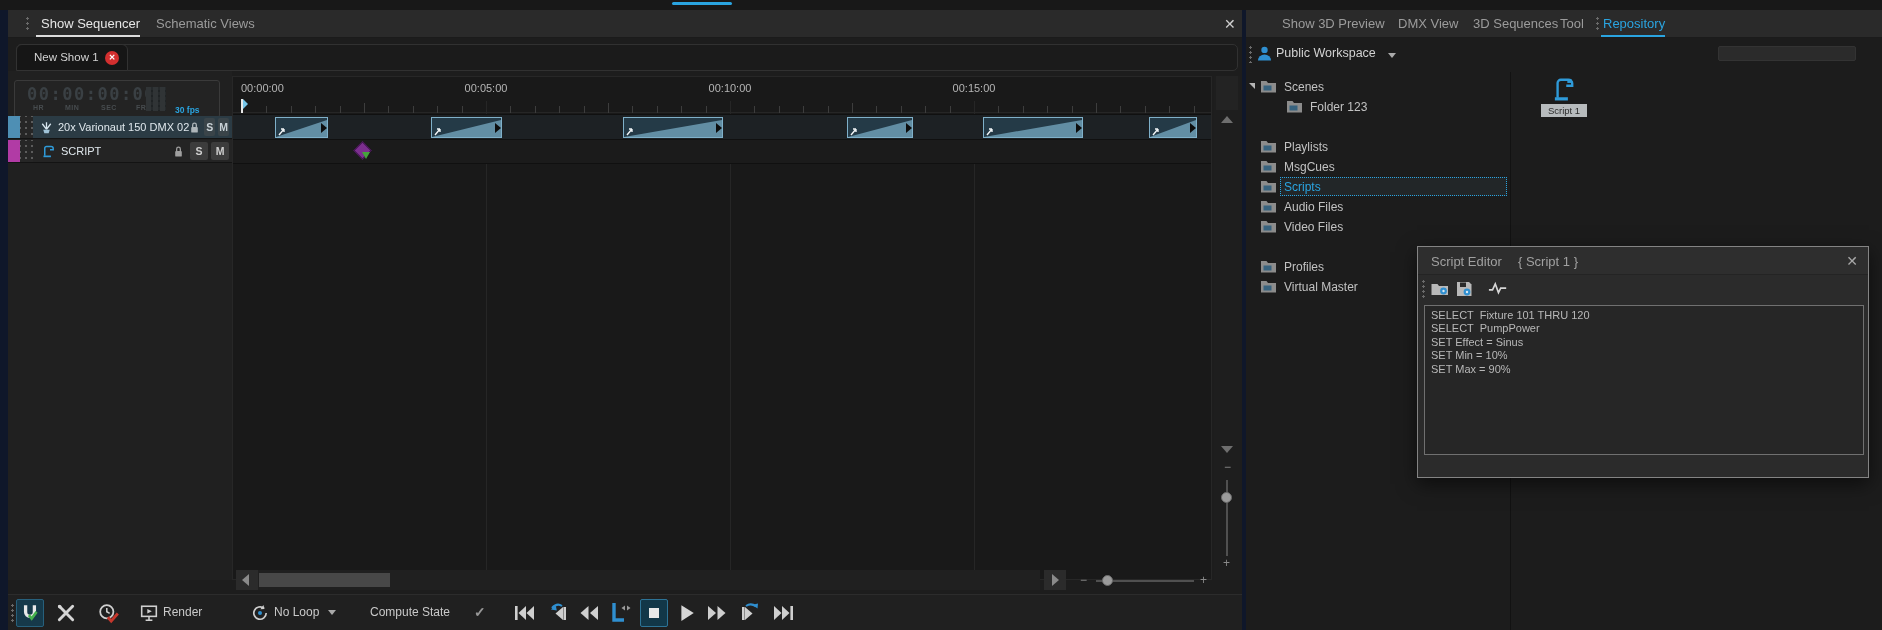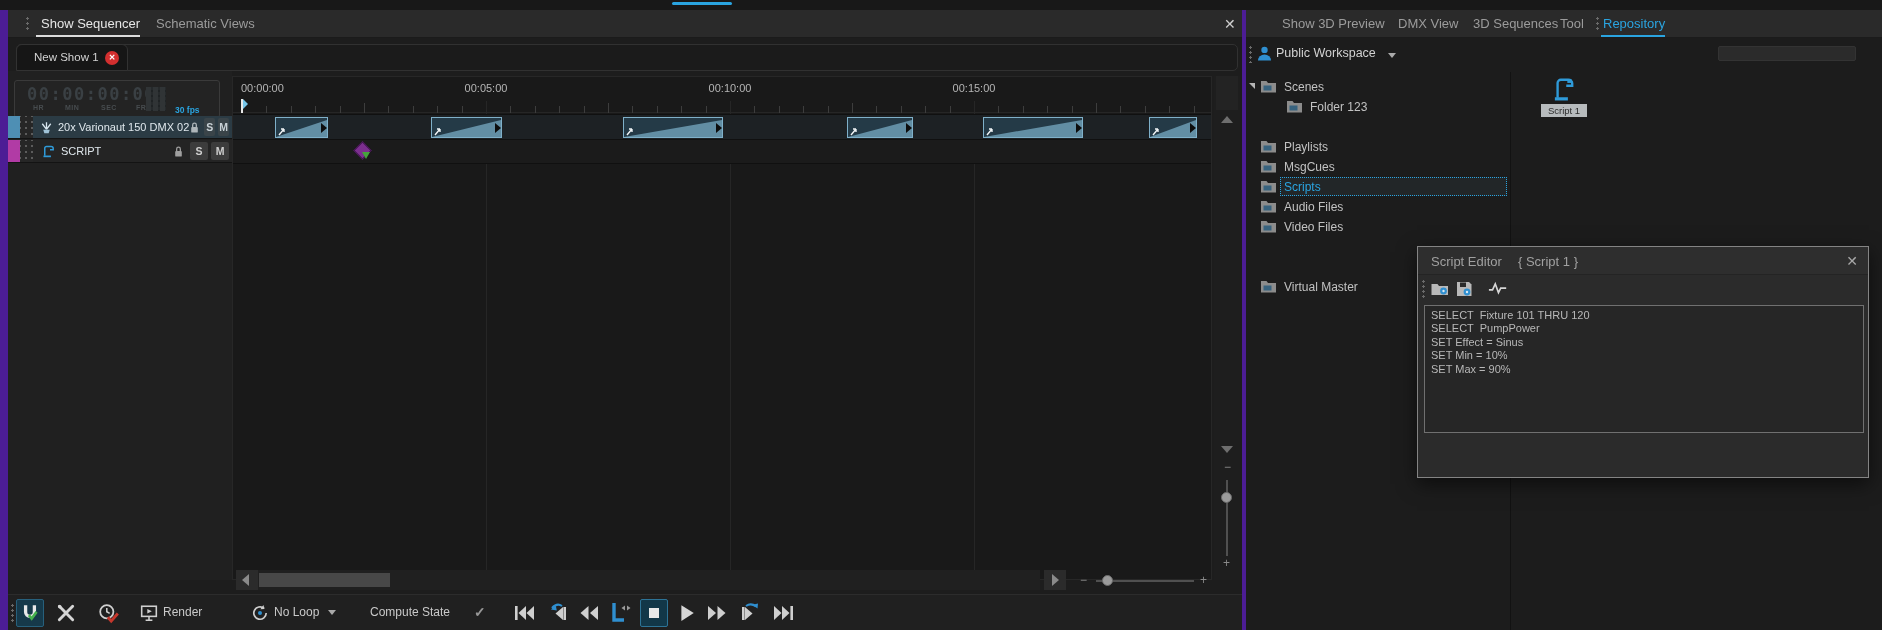--- a/index.html
+++ b/index.html
@@ -1,17 +1,17 @@
 <!DOCTYPE html>
 <html><head>
 <meta charset="utf-8">
 <style>
   * { margin:0; padding:0; box-sizing:border-box; }
   html,body { background:#0d0d0d; }
-  .app { position:relative; width:1882px; height:630px; background:#4c1d95; overflow:hidden;
+  .app { position:relative; width:1882px; height:630px; background:#0f172a; overflow:hidden;
          font-family:"Liberation Sans",sans-serif; color:#cfcfcf; }
   .abs { position:absolute; }
 
   
   .top-strip { left:0; top:0; width:1882px; height:10px; background:#181818; }
   .top-accent { top:2px; height:3px; border-radius:2px; }
 
   
   .tabbar { height:28px; background:#2a2a2a; border-bottom:1px solid #1b1b1b; }
   .tabbar-left { left:8px; top:10px; width:1234px; }
@@ -132,21 +132,21 @@
 
   
   .editor { left:1417px; top:246px; width:452px; height:232px; background:#2b2b2b; border:1px solid #848484;
             box-shadow:0 6px 18px rgba(0,0,0,.55); z-index:5; }
   .editor-titlebar { position:absolute; left:0; top:0; width:100%; height:28px; background:#2e2e2e; border-bottom:1px solid #242424; }
   .editor-title { position:absolute; left:13px; top:7px; font-size:13px; color:#a0a0a0; }
   .editor-subtitle { position:absolute; left:100px; top:7px; font-size:13px; color:#a0a0a0; }
   .editor-close { position:absolute; right:10px; top:6px; font-size:14px; color:#a8a8a8; }
   .editor-toolbar { position:absolute; left:0; top:28px; width:100%; height:28px; }
   .editor-btn { position:absolute; top:4px; width:20px; height:20px; }
-  .code-area { position:absolute; left:6px; top:58px; width:440px; height:128px; background:#262626; border:1px solid #707070;
+  .code-area { position:absolute; left:6px; top:58px; width:440px; height:150px; background:#262626; border:1px solid #707070;
                padding:3px 6px; }
   .code-line { font-size:11px; line-height:13.4px; color:#b8b8b8; white-space:pre; font-family:"Liberation Sans",sans-serif; }
 </style>
 </head>
 <body>
 
 <div class="app">
 
   <div class="abs top-strip"></div>
   <div class="abs top-accent" style="left:672px;width:60px;background:#2aa4e0;"></div>
@@ -506,20 +506,27 @@
           </svg></span>
         <span class="tree-label">Audio Files</span>
       </div>
       <div class="tree-row" style="top: 145px;">
         <span class="tree-folder"><svg width="17" height="14" viewBox="0 0 17 14">
             <path d="M1 2 h5.5 l1.5 2 H16 v9.5 H1 z" fill="#8c8c8c"></path>
             <rect x="3.5" y="6.5" width="8" height="5" fill="#37627e"></rect>
           </svg></span>
         <span class="tree-label">Video Files</span>
       </div>
+      <div class="tree-row" style="top: 185px;">
+        <span class="tree-folder"><svg width="17" height="14" viewBox="0 0 17 14">
+            <path d="M1 2 h5.5 l1.5 2 H16 v9.5 H1 z" fill="#8c8c8c"></path>
+            <rect x="3.5" y="6.5" width="8" height="5" fill="#37627e"></rect>
+          </svg></span>
+        <span class="tree-label">Profiles</span>
+      </div>
       <div class="tree-row" style="top: 205px;">
         <span class="tree-folder"><svg width="17" height="14" viewBox="0 0 17 14">
             <path d="M1 2 h5.5 l1.5 2 H16 v9.5 H1 z" fill="#8c8c8c"></path>
             <rect x="3.5" y="6.5" width="8" height="5" fill="#37627e"></rect>
           </svg></span>
         <span class="tree-label">Virtual Master</span>
       </div>
     </div>
   <div class="abs repo-divider"></div>
 

